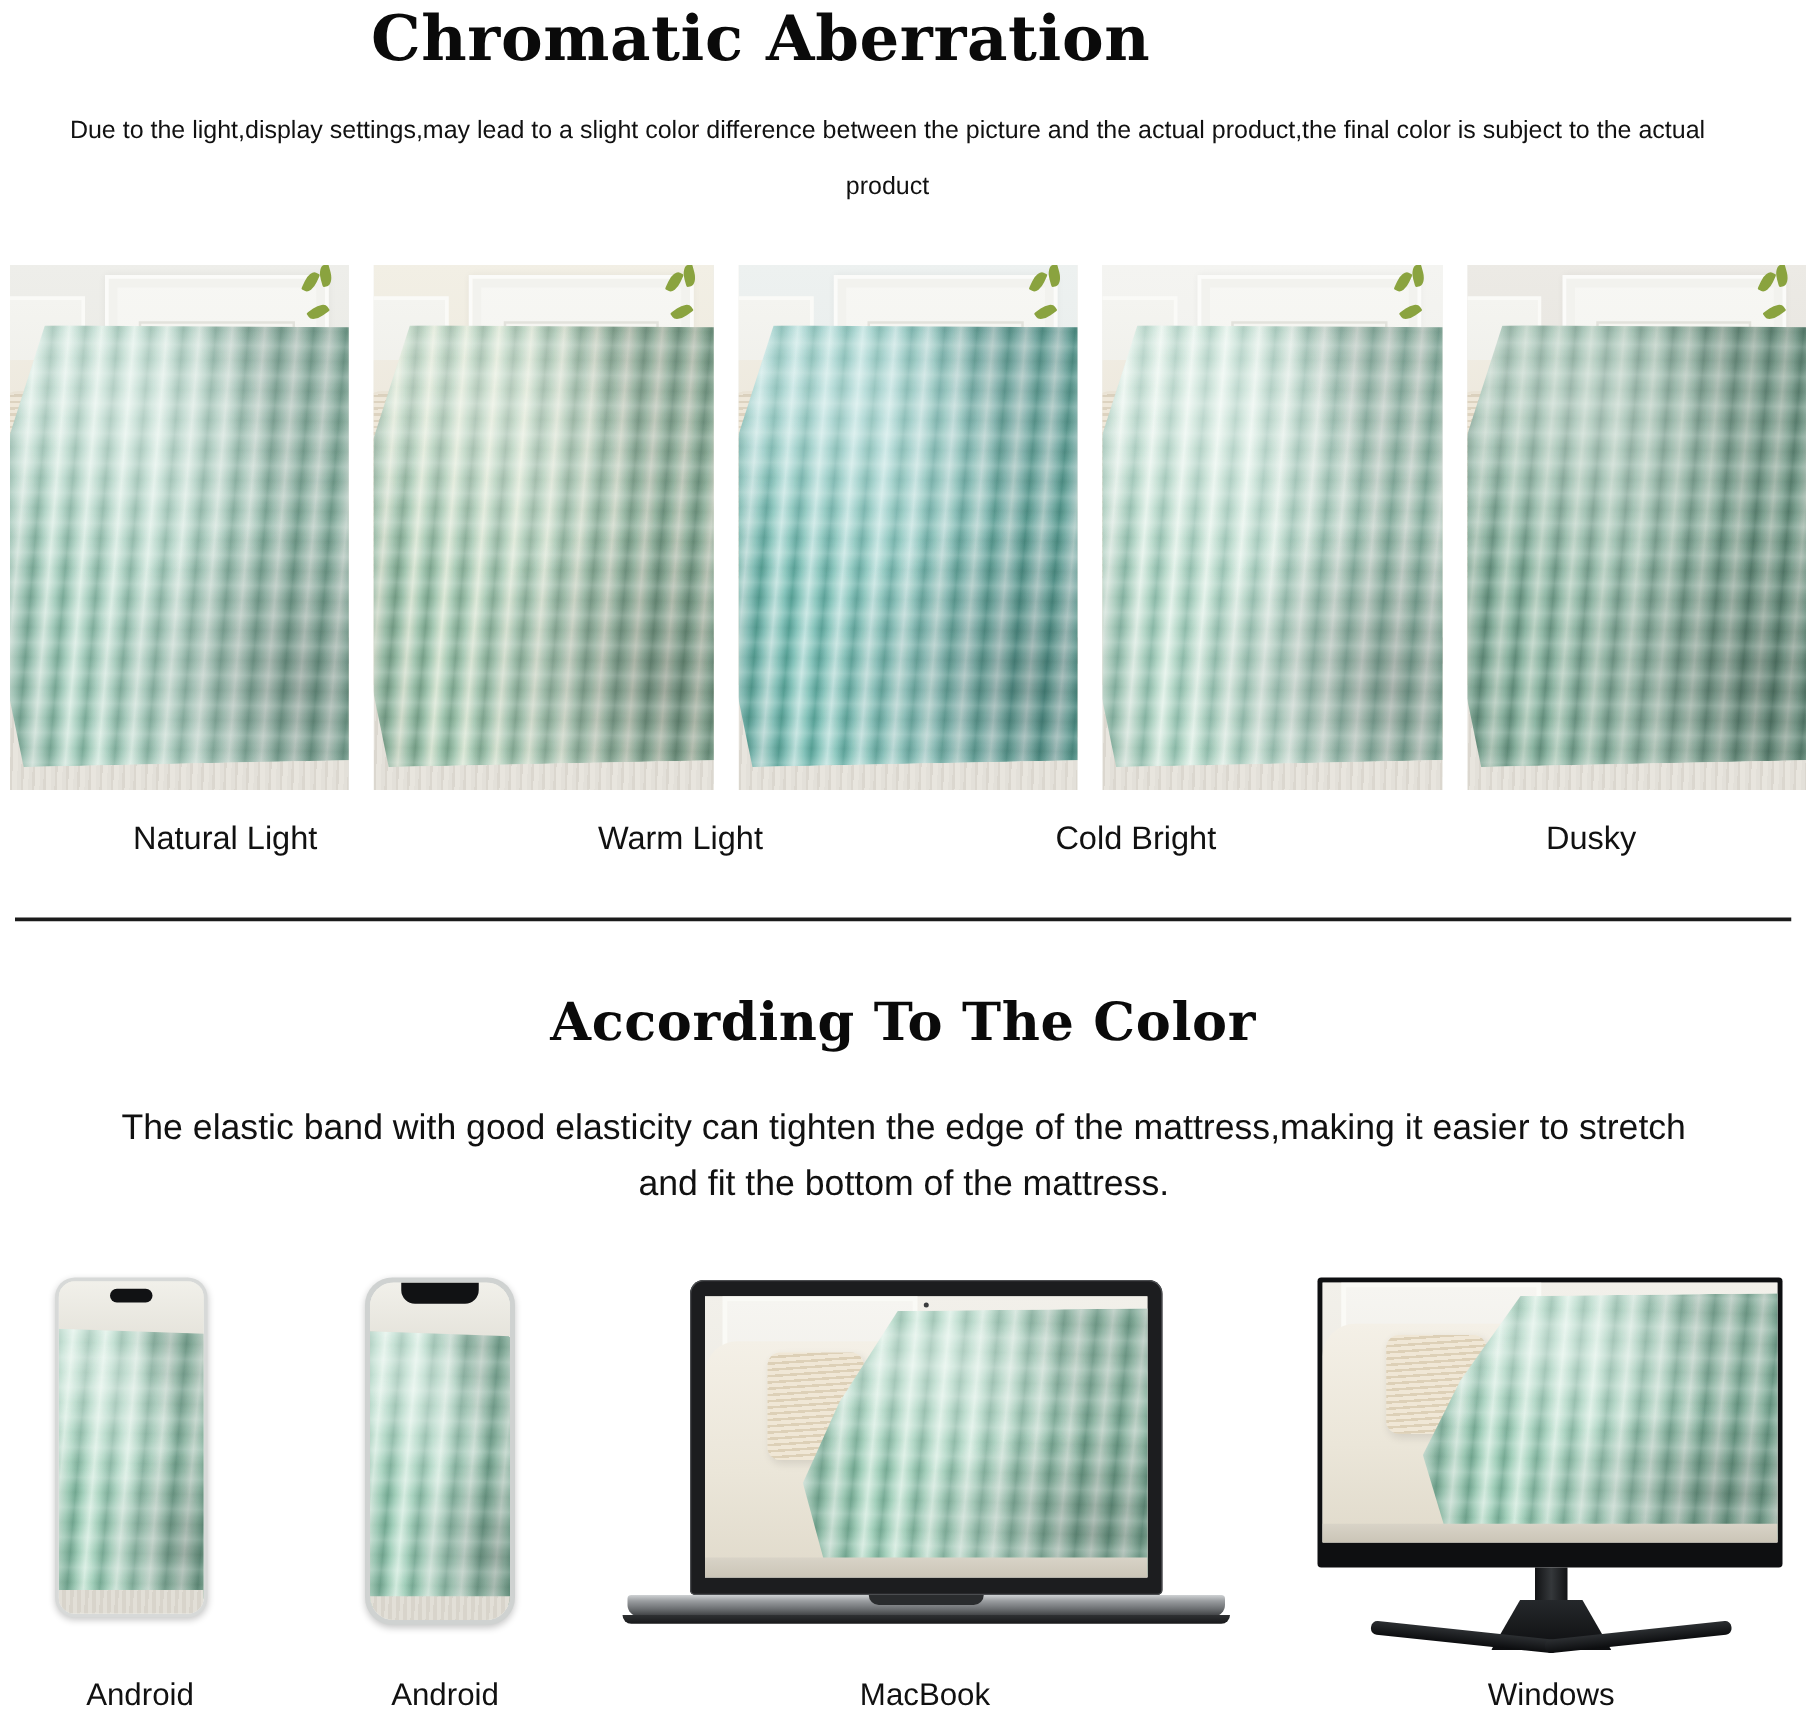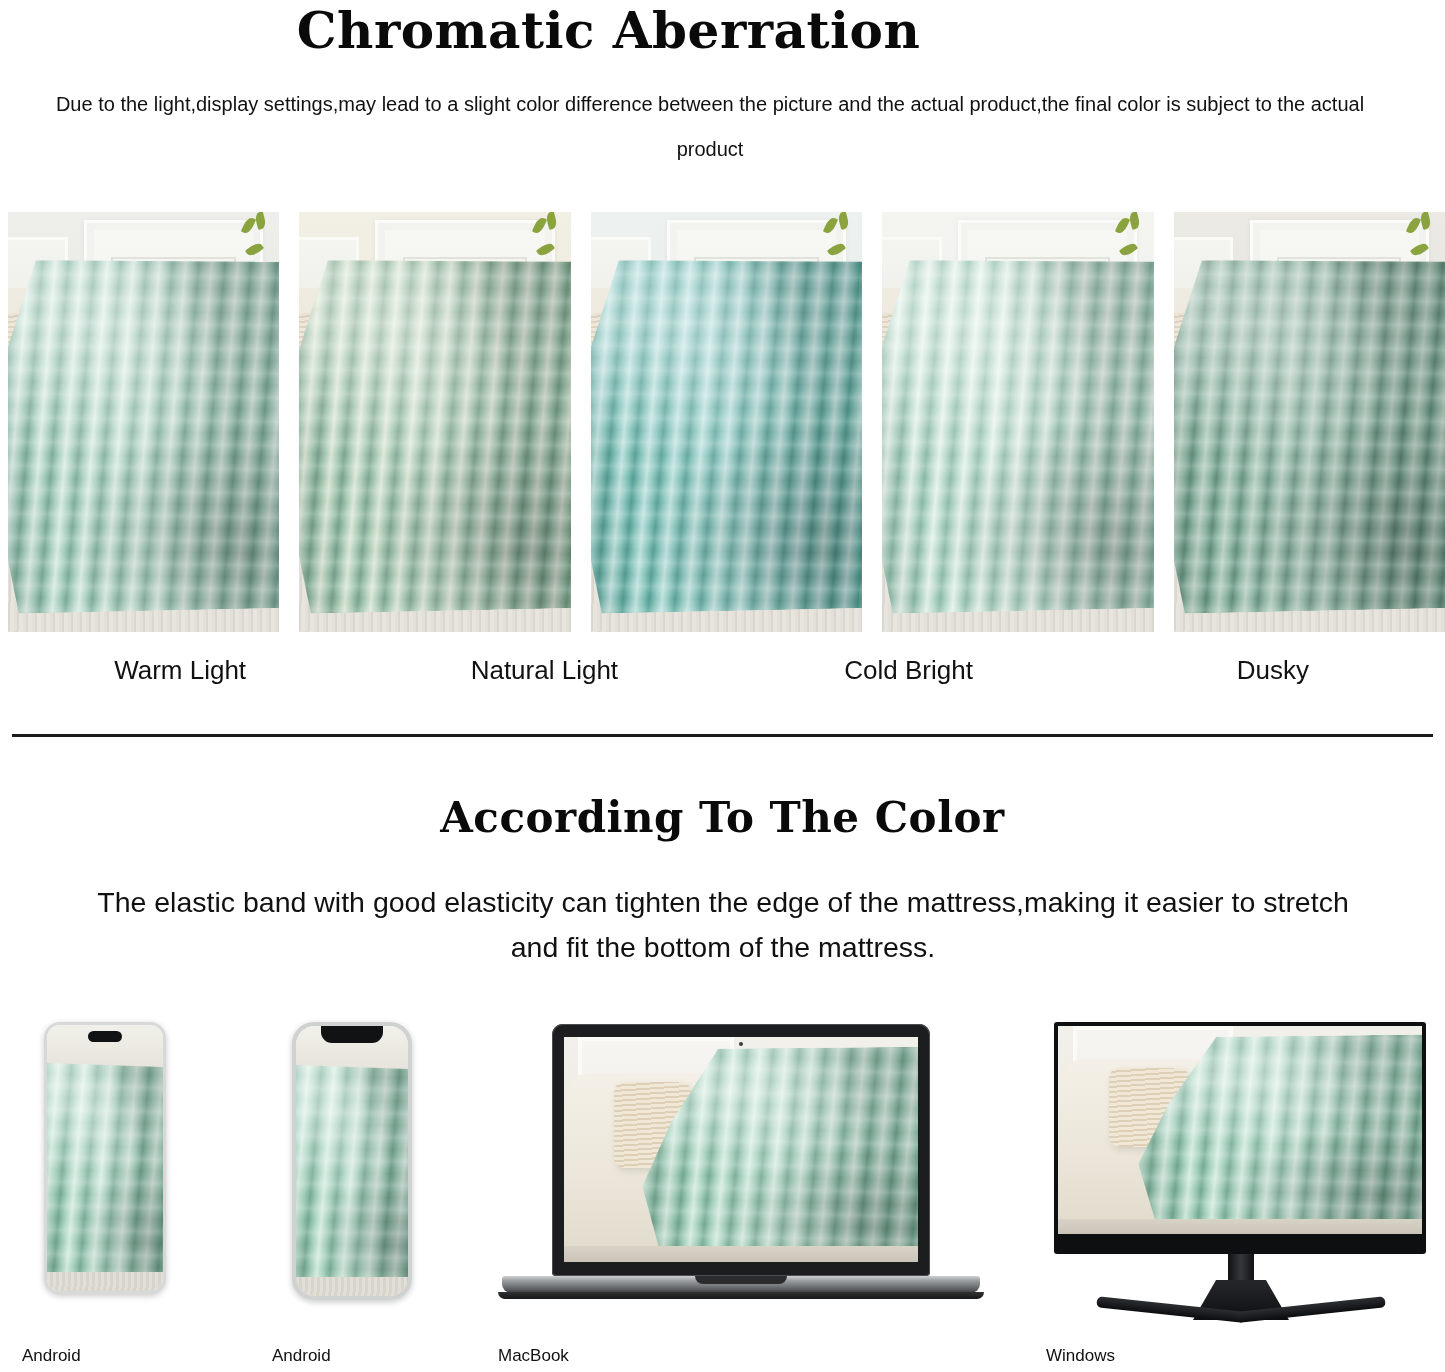--- a/index.html
+++ b/index.html
@@ -224,22 +224,22 @@
   #device-row {
     position: absolute;
     left: 0; top: 1004px;
     width: 1445px; height: 368px;
   }
   .device-cell { position: absolute; top: 0; }
   .device-label {
     position: absolute;
     bottom: 0;
     width: 100%;
-    text-align: left;
-    font-size: 17px;
+    text-align: center;
+    font-size: 25px;
     color: #111111;
     line-height: 32px;
   }
 
   
   .mini-scene { position: absolute; inset: 0; overflow: hidden; background: #e8e8e3; }
 
   
   #device-android { left: 22px; width: 180px; height: 368px; }
   .android-body {
@@ -553,22 +553,22 @@
         <div class="blanket" style="--rib-hi:#cde2d6;--rib-base:#9cc4b3;--rib-lo:#6f9c8a;">
           <div class="drape"></div>
           <div class="tint" style="--tint:rgba(186,198,190,0.30)"></div>
         </div>
       </div>
     </div>
 
   </div>
 
   <div id="label-row">
+    <div class="photo-label">Natural Light</div>
     <div class="photo-label">Warm Light</div>
-    <div class="photo-label">Natural Light</div>
     <div class="photo-label">Cold Bright</div>
     <div class="photo-label">Dusky</div>
   </div>
 
   <div id="divider"></div>
 
   <h1 class="section-title" id="title-according">According To The Color</h1>
 
   <p class="section-sub" id="sub-according">The elastic band with good elasticity can tighten the edge of the mattress,making it easier to stretch and fit the bottom of the mattress.</p>
 

